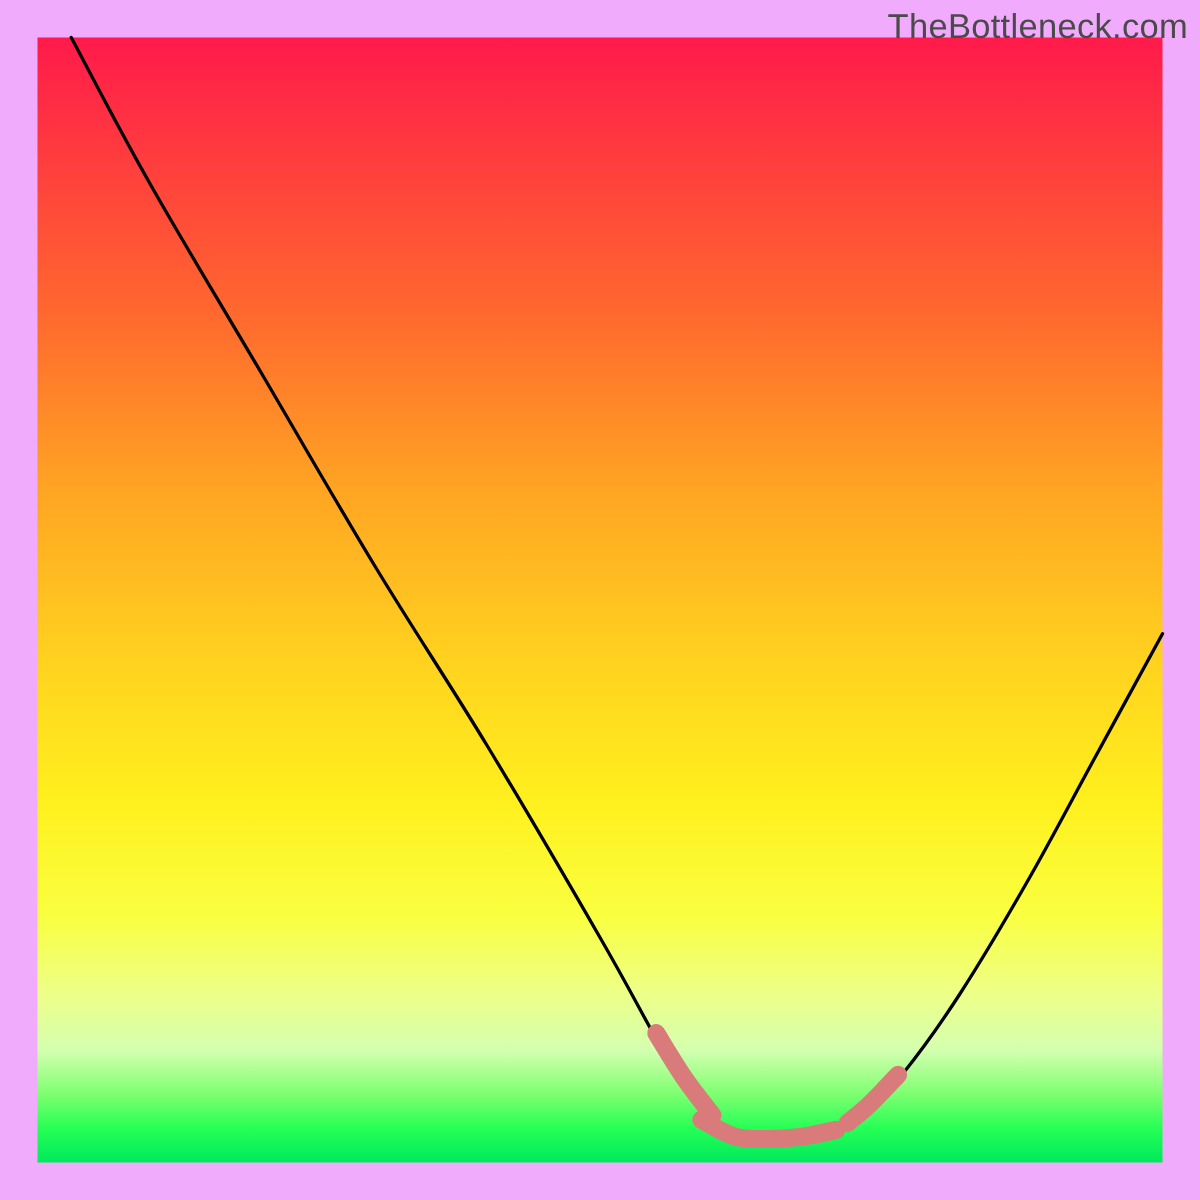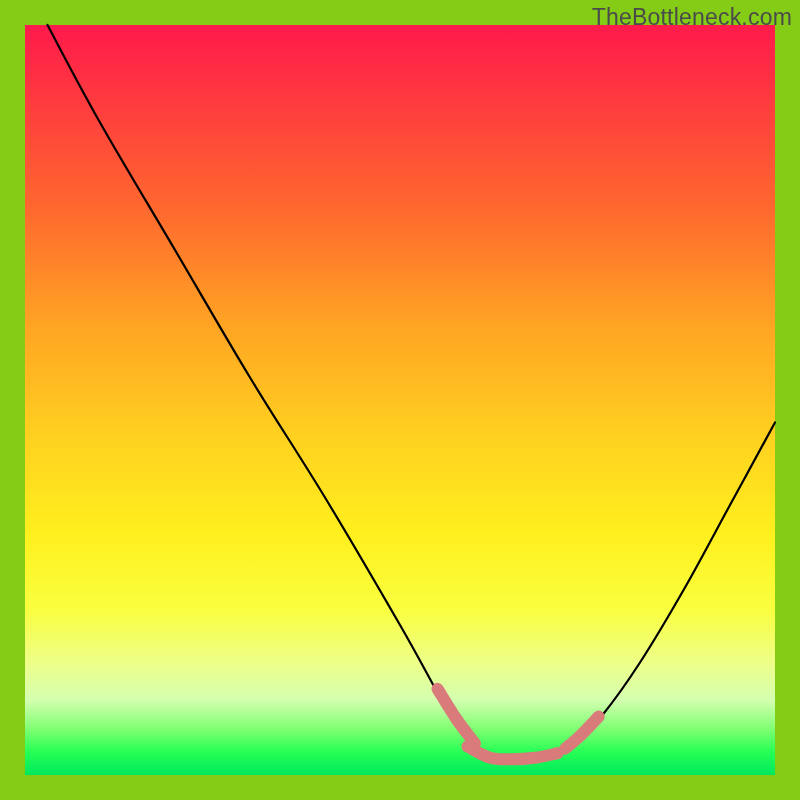--- a/index.html
+++ b/index.html
@@ -7,21 +7,21 @@
     padding: 0;
     width: 800px;
     height: 800px;
     background: #000;
     overflow: hidden;
     font-family: Arial, Helvetica, sans-serif;
   }
   .frame {
     position: absolute;
     inset: 0;
-    background: #84cc16;
+    background: #f0abfc;
   }
   .plot-area {
     position: absolute;
     left: 25px;
     top: 25px;
     width: 750px;
     height: 750px;
     
     background: linear-gradient(
       to bottom,

